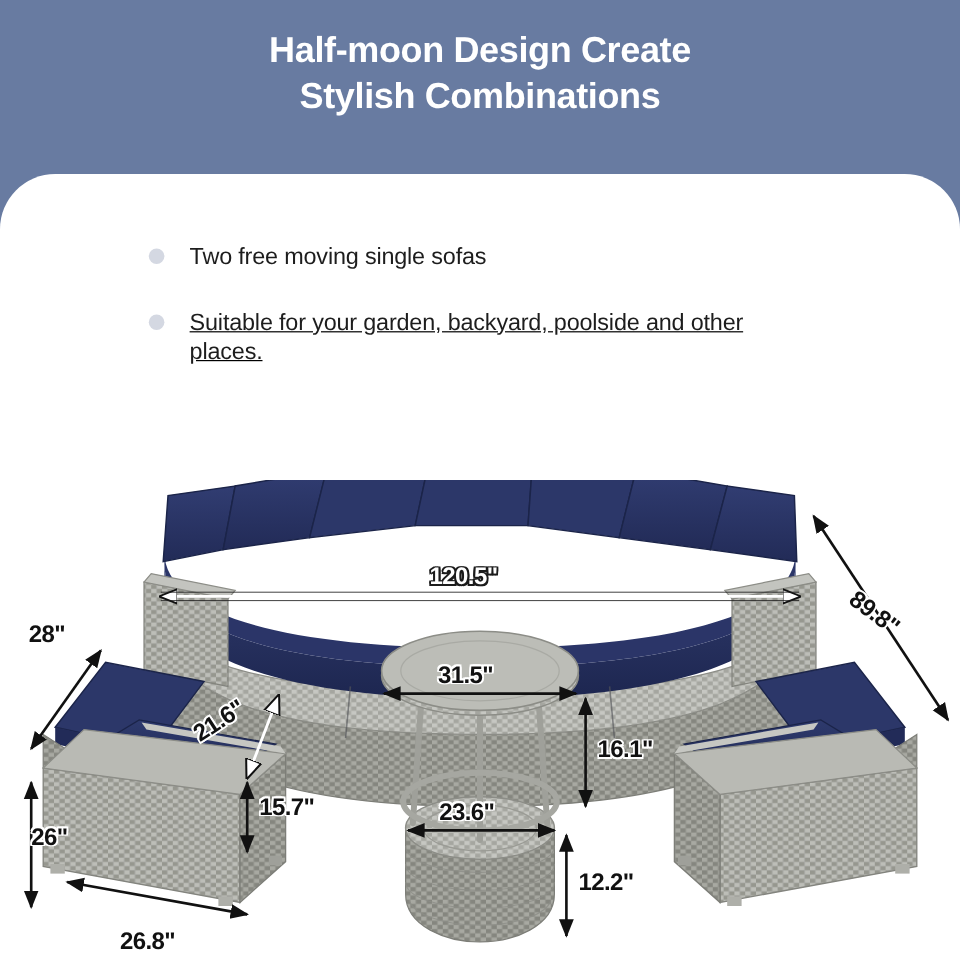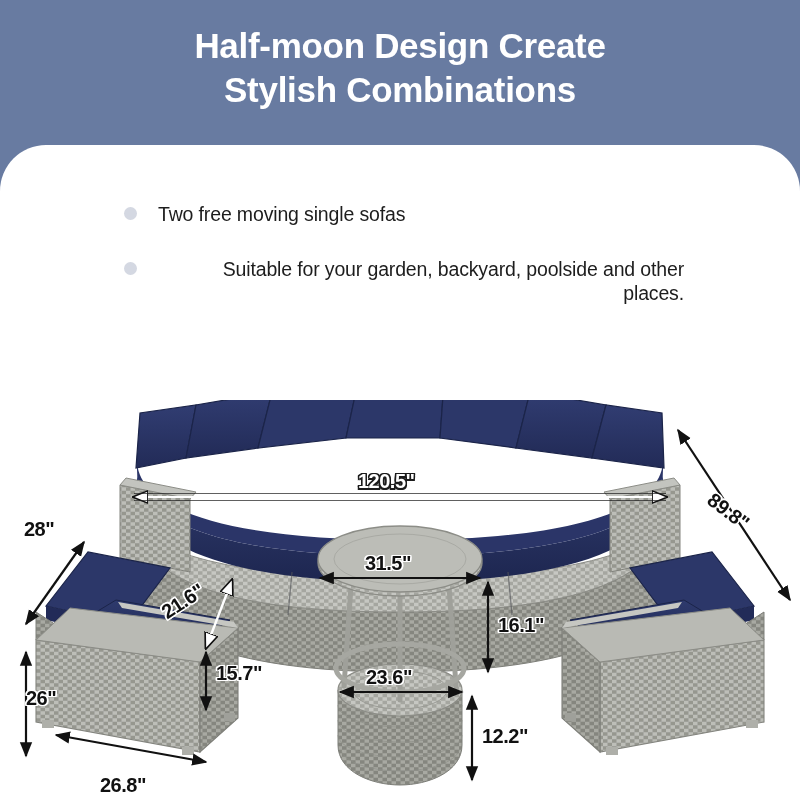--- a/index.html
+++ b/index.html
@@ -14,21 +14,21 @@
   
   #header-banner {
     position: absolute; left: 0; top: 0;
     width: 800px; height: 150px;
     background: #687ba1;
     display: flex; align-items: flex-start; justify-content: center;
     padding-top: 24px;
   }
   #header-title {
     color: #ffffff;
-    font-size: 35px;
+    font-size: 30px;
     font-weight: bold;
     line-height: 1.26;
     text-align: center;
     letter-spacing: -0.3px;
     white-space: pre-line;
   }
 
   
   #content-card {
     position: absolute; left: 0; top: 145px;
@@ -53,21 +53,20 @@
     background: #d4d8e2;
     flex: 0 0 13px;
     margin-top: 5px;
   }
   .feature-text {
     margin-left: 21px;
     font-size: 19.5px;
     color: #1d1d1d;
     line-height: 1.26;
     letter-spacing: -0.15px;
-    text-align: right;
   }
 
   
   #product-scene {
     position: absolute; left: 0; top: 255px;
     width: 800px; height: 400px;
   }
   #product-svg { display: block; width: 800px; height: 400px; }
 
   
@@ -106,21 +105,21 @@
 Stylish Combinations</h1>
 </div>
 
 <div id="content-card">
 
   <ul id="feature-list" style="list-style:none;">
     <li class="feature-item">
       <span class="feature-bullet"></span>
       <span class="feature-text">Two free moving single sofas</span>
     </li>
-    <li class="feature-item" style="width:560px;">
+    <li class="feature-item" style="width:560px;text-decoration:underline;">
       <span class="feature-bullet"></span>
       <span class="feature-text">Suitable for your garden, backyard, poolside and other places.</span>
     </li>
   </ul>
 
   <div id="product-scene">
     <svg id="product-svg" viewBox="0 0 800 400" xmlns="http://www.w3.org/2000/svg">
       <defs>
 
         <pattern id="wicker" width="9" height="7" patternUnits="userSpaceOnUse">

